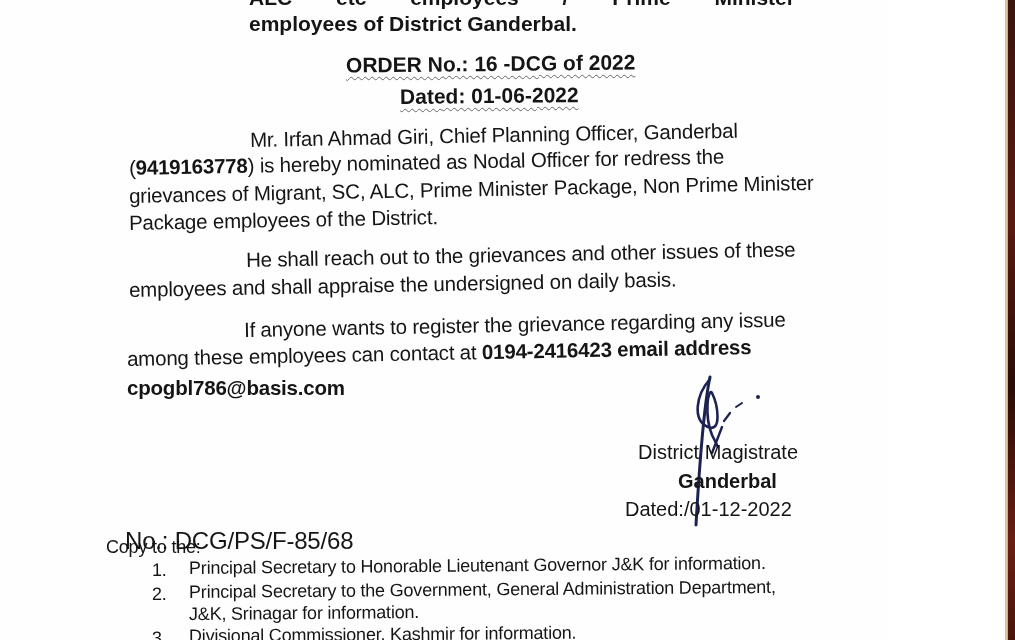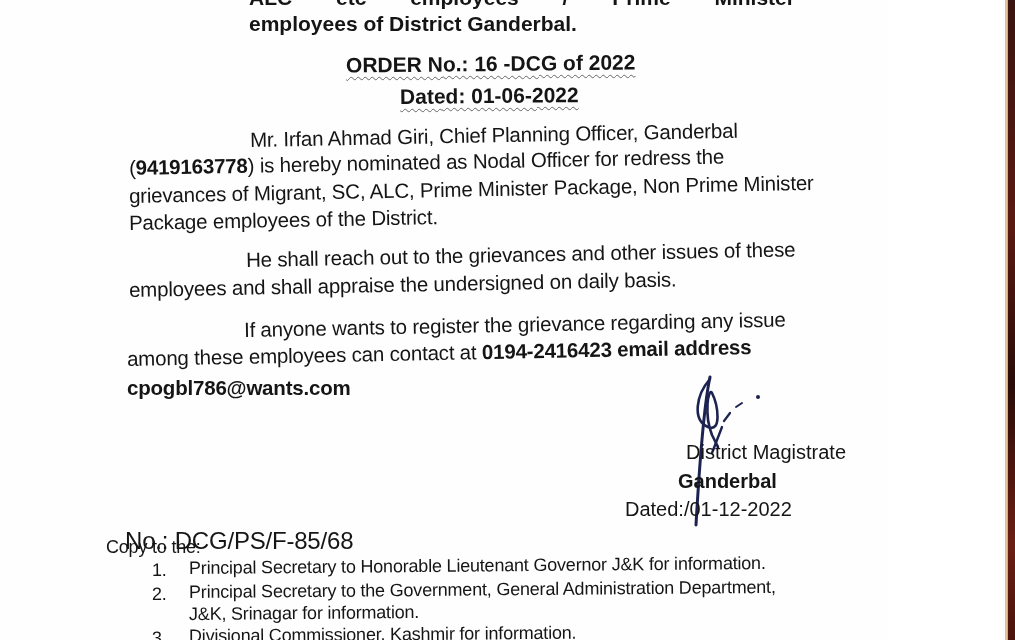--- a/index.html
+++ b/index.html
@@ -100,33 +100,33 @@
   </div>
 
   <div>
     <div class="line para" style="left:246px; top:248px;">He shall reach out to the grievances and other issues of these</div>
     <div class="line para" style="left:129px; top:278px;">employees and shall appraise the undersigned on daily basis.</div>
   </div>
 
   <div>
     <div class="line para" style="left:244px; top:318px;">If anyone wants to register the grievance regarding any issue</div>
     <div class="line para" style="left:127px; top:347px;"><span>among these employees can contact at </span><span class="b">0194-2416423 email address</span></div>
-    <div class="line b" style="left:127px; top:376px;">cpogbl786@wants.com</div>
+    <div class="line b" style="left:127px; top:376px;">cpogbl786@basis.com</div>
   </div>
 
   <svg class="signature" viewBox="0 0 120 170">
     <path d="M50 12 C 44 40, 40 90, 36 160" stroke="#1c2350" stroke-width="3" fill="none" stroke-linecap="round"></path>
     <path d="M50 14 C 36 30, 32 55, 48 62 C 62 68, 58 40, 52 28 C 48 22, 44 50, 52 70 L 58 82" stroke="#1c2350" stroke-width="2.6" fill="none" stroke-linecap="round"></path>
     <path d="M52 88 L 62 62" stroke="#1c2350" stroke-width="2.4" fill="none" stroke-linecap="round"></path>
     <path d="M64 56 L 70 48" stroke="#1c2350" stroke-width="2.2" fill="none" stroke-linecap="round"></path>
     <path d="M76 42 L 82 38" stroke="#1c2350" stroke-width="2" fill="none" stroke-linecap="round"></path>
     <circle cx="98" cy="32" r="2" fill="#1c2350"></circle>
   </svg>
 
-  <div class="sig-block" style="left:638px; top:441px;margin-left:48px;">District Magistrate</div>
+  <div class="sig-block" style="left:638px; top:441px;">District Magistrate</div>
   <div class="sig-block" style="left:678px; top:470px;font-weight:bold;">Ganderbal</div>
   <div class="sig-block" style="left:625px; top:498px;">Dated:/01-12-2022</div>
 
   <div class="line" style="left:125px; top:527px; font-size:24px;">No.: DCG/PS/F-85/68</div>
 
   <div class="copy-list">
     <div class="line" style="left:106px; top:537px;">Copy to the:</div>
 
     <div class="line" style="left:152px; top:560px; transform:rotate(-0.5deg);">1.</div>
     <div class="line" style="left:189px; top:558px; transform:rotate(-0.5deg);">Principal Secretary to Honorable Lieutenant Governor J&amp;K for information.</div>

